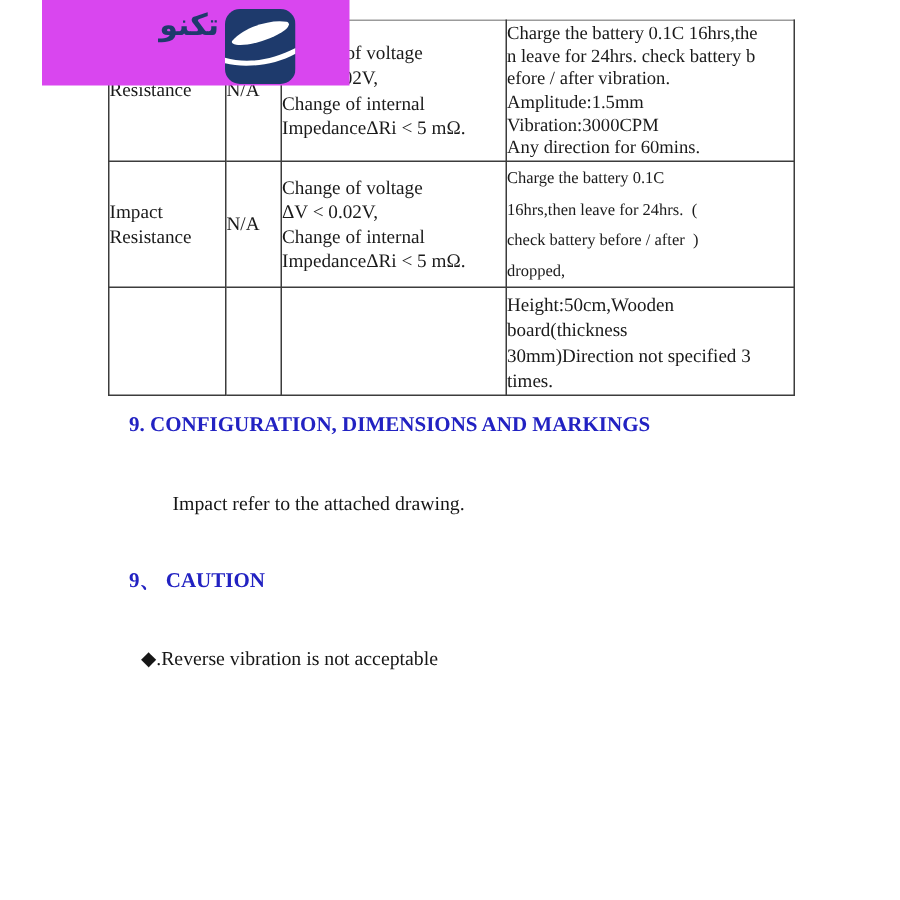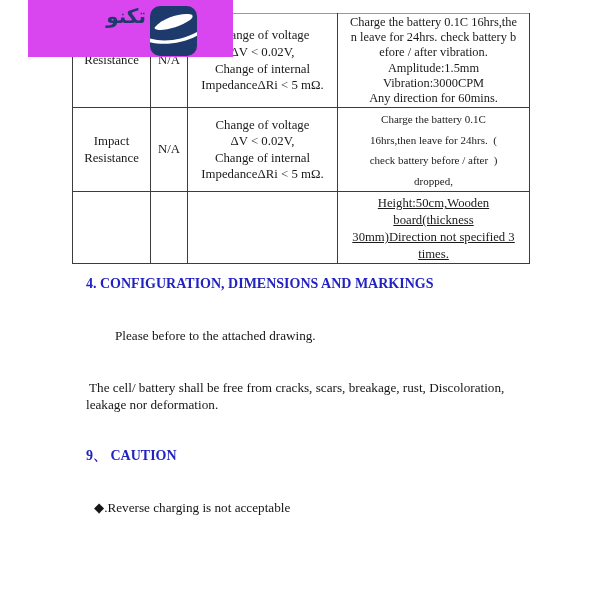--- a/index.html
+++ b/index.html
@@ -2,29 +2,29 @@
 <html><head>
 <meta charset="utf-8">
 <style>
   html,body{margin:0;padding:0;background:#ffffff;}
   body{width:600px;height:600px;font-family:"Liberation Serif","DejaVu Serif",serif;color:#161616;}
   .page{position:relative;width:600px;height:600px;overflow:hidden;background:#ffffff;}
 
   
   table.spec{position:absolute;left:72px;top:13px;border-collapse:collapse;table-layout:fixed;}
   table.spec td{
-    border:1px solid #3c3c3c;padding:0;vertical-align:middle;text-align:center;
+    border:1px solid #3c3c3c;padding:0;vertical-align:middle;text-align:left;
     font-size:12.8px;line-height:16.6px;white-space:pre;color:#1a1a1a;
   }
   table.spec tr.r1 td{border-top:1px solid #9b9b9b;}
   tr.r1{height:94px;} tr.r2{height:70px;} tr.r3{height:59px;}
   td.c4{text-align:left;vertical-align:top;padding:2px 3px 0 5px;}
   tr.r1 td.c4{font-size:12.4px;line-height:15.2px;}
   tr.r2 td.c4{font-size:11px;line-height:20.6px;padding-top:1px;}
-  tr.r3 td.c4{font-size:12.7px;line-height:16.8px;padding-top:3px;text-decoration:underline;}
+  tr.r3 td.c4{font-size:12.7px;line-height:16.8px;padding-top:3px;}
   td.res1{vertical-align:top;padding-top:45px;}
   td.na1{vertical-align:top;padding-top:40px;}
 
   
   .logo{position:absolute;left:0;top:0;width:205px;height:57px;background:#d946ef;z-index:5;margin-left:28px;}
   .logo-icon{position:absolute;left:122px;top:6px;width:47px;height:50px;}
   .logo-text{
     position:absolute;left:52px;top:4px;width:66px;text-align:right;direction:rtl;
     font-family:"DejaVu Sans",sans-serif;font-weight:bold;font-size:20px;line-height:24px;
     color:#1e3a6c;
@@ -95,26 +95,24 @@
       <span>تكنو</span>
     </div>
     <svg class="logo-icon" viewBox="0 0 47 50" width="47" height="50">
       <rect x="0" y="0" width="47" height="50" rx="10" fill="#1e3a6c"></rect>
       <path d="M5 21 C 13 12, 31 6.5, 41 8.5 C 43.5 9, 43 11.8, 40 14 C 31 20.5, 15 25, 7.5 23.8 C 4.5 23.2, 4 22.2, 5 21 Z" fill="#ffffff"></path>
       <path d="M0 32.5 C 14 36.5, 31 34.5, 47 26 L 47 29.8 C 32 38, 13 39.5, 0 36.2 Z" fill="#ffffff"></path>
     </svg>
   </div>
 
   <div class="doc">
-    <p class="title">4. CONFIGURATION, DIMENSIONS AND MARKINGS</p>
-    <p class="indent">Please before to the attached drawing.</p>
-    <p> The cell/ battery shall be free from cracks, scars, breakage, rust, Discoloration,
-leakage nor deformation.</p>
+    <p class="title">9. CONFIGURATION, DIMENSIONS AND MARKINGS</p>
+    <p class="indent">Impact refer to the attached drawing.</p>
     <p class="title">9、 CAUTION</p>
-    <p class="ci">◆.Reverse charging is not acceptable</p>
+    <p class="ci">◆.Reverse vibration is not acceptable</p>
     
     
     
     
     
     
     
     
   </div>
 

